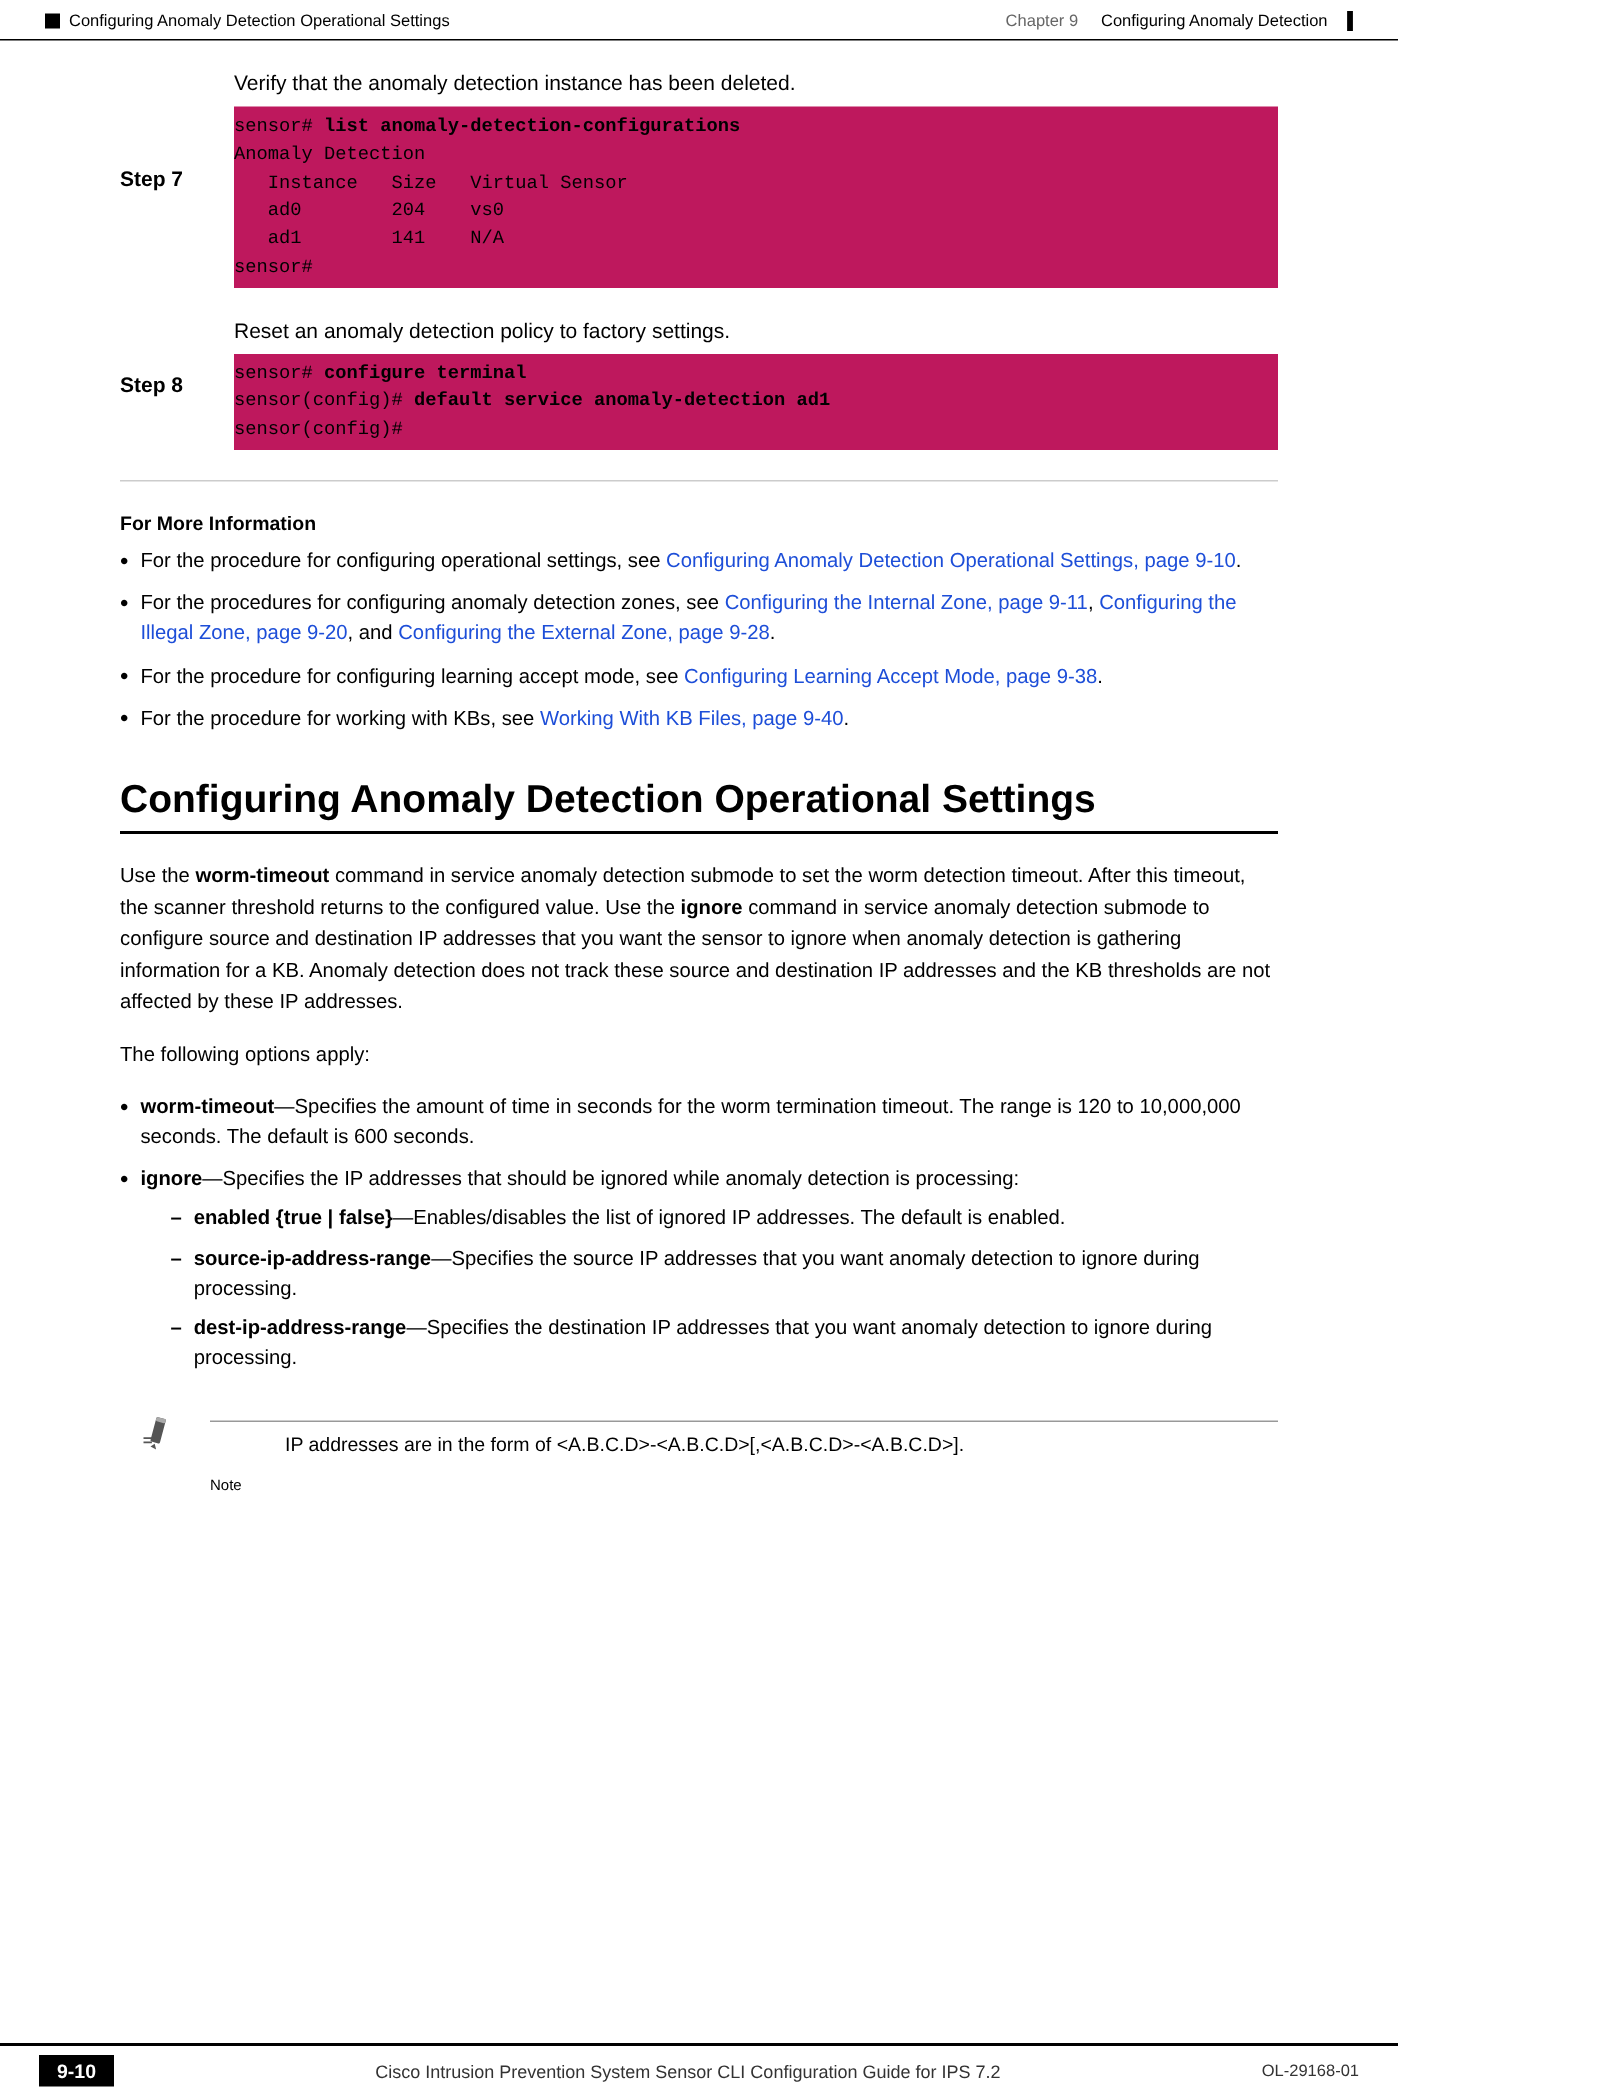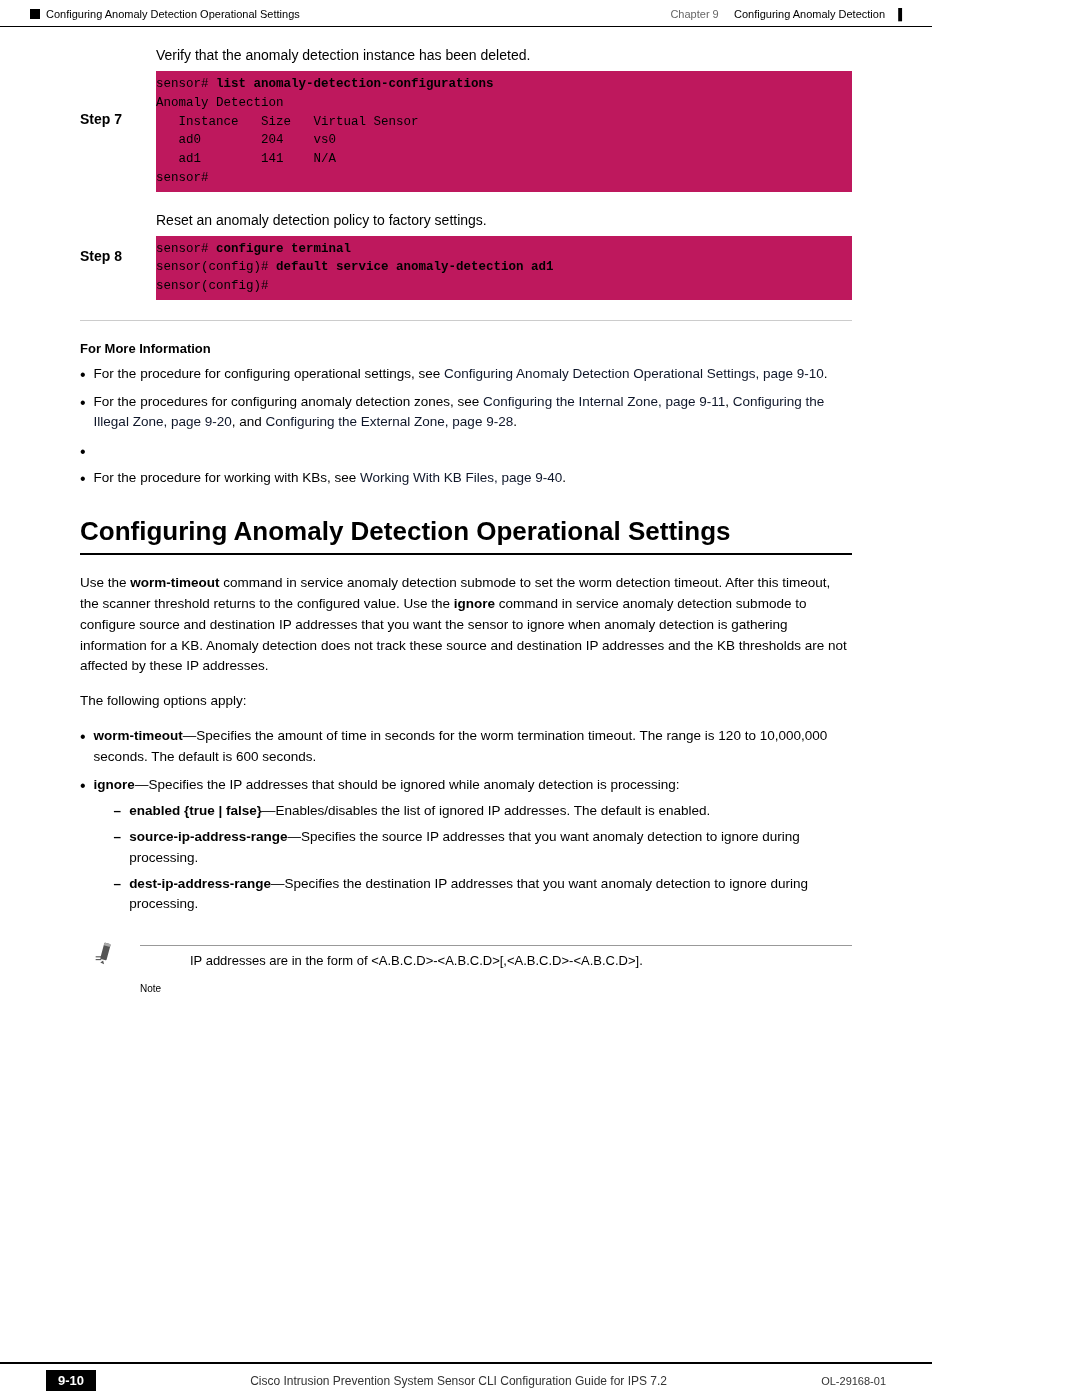--- a/index.html
+++ b/index.html
@@ -120,21 +120,21 @@
       align-items: flex-start;
       line-height: 1.5;
     }
     .bullet-dot {
       flex-shrink: 0;
       margin-top: 3px;
       font-size: 16px;
       line-height: 1;
     }
     .link-text {
-      color: #0f172a;
+      color: #1d4ed8;
       text-decoration: none;
     }
 
     
     .section-heading {
       font-size: 26px;
       font-weight: bold;
       color: #000;
       border-bottom: 2px solid #000;
       padding-bottom: 6px;
@@ -196,21 +196,21 @@
       font-size: 13px;
       line-height: 1.5;
       flex: 1;
       border-top: 1px solid #999;
       padding-top: 4px;
     }
 
     
     .footer {
       border-top: 2px solid #000;
-      padding: 6px 46px;
+      padding: 6px 26px;
       display: flex;
       justify-content: flex-end;
       align-items: center;
       position: relative;
     }
     .footer-page-box {
       background: #000;
       color: #fff;
       font-weight: bold;
       font-size: 13px;
@@ -293,20 +293,23 @@
           </span>
         </li>
         <li>
           <span class="bullet-dot">•</span>
           <span>
             For the procedures for configuring anomaly detection zones, see <a class="link-text">Configuring the Internal Zone, page 9-11</a>, <a class="link-text">Configuring the Illegal Zone, page 9-20</a>, and <a class="link-text">Configuring the External Zone, page 9-28</a>.
           </span>
         </li>
         <li>
           <span class="bullet-dot">•</span>
+          <span>
+            For the procedure for configuring learning accept mode, see <a class="link-text">Configuring Learning Accept Mode, page 9-38</a>.
+          </span>
         </li>
         <li>
           <span class="bullet-dot">•</span>
           <span>
             For the procedure for working with KBs, see <a class="link-text">Working With KB Files, page 9-40</a>.
           </span>
         </li>
       </ul>
     </div>
 

